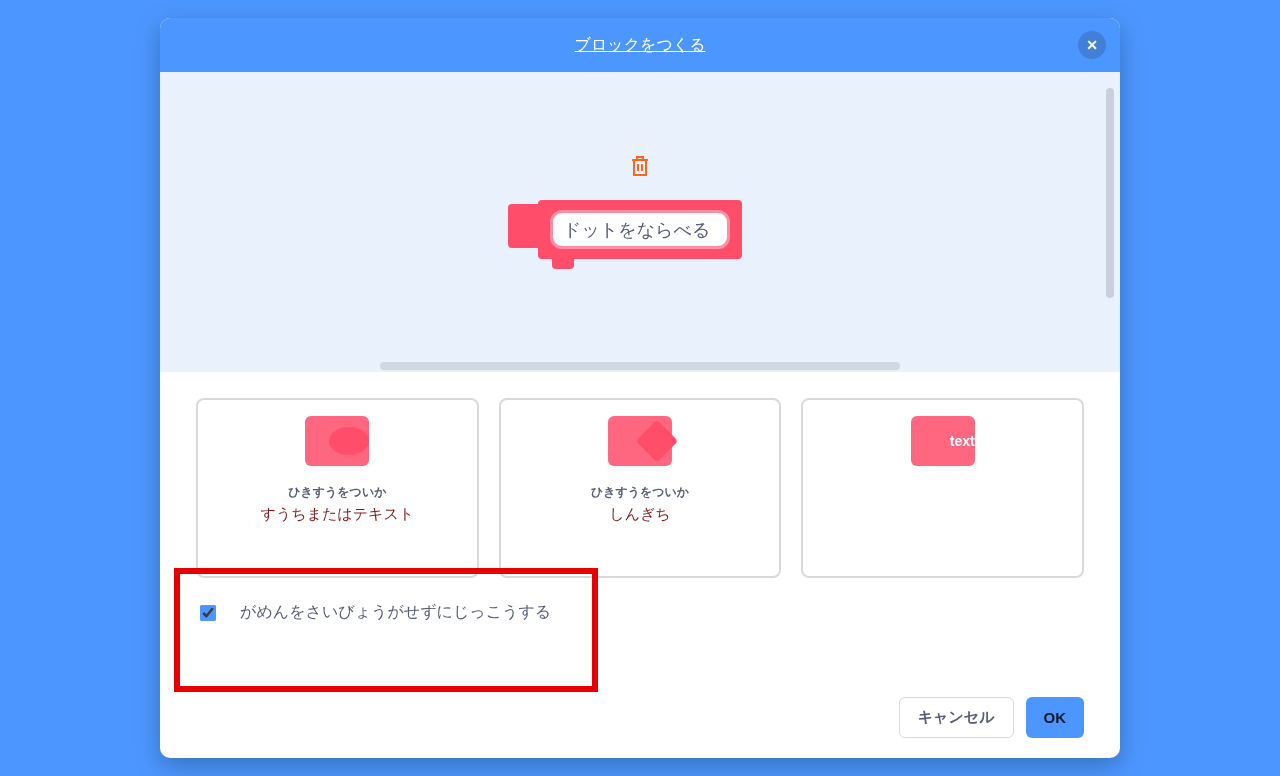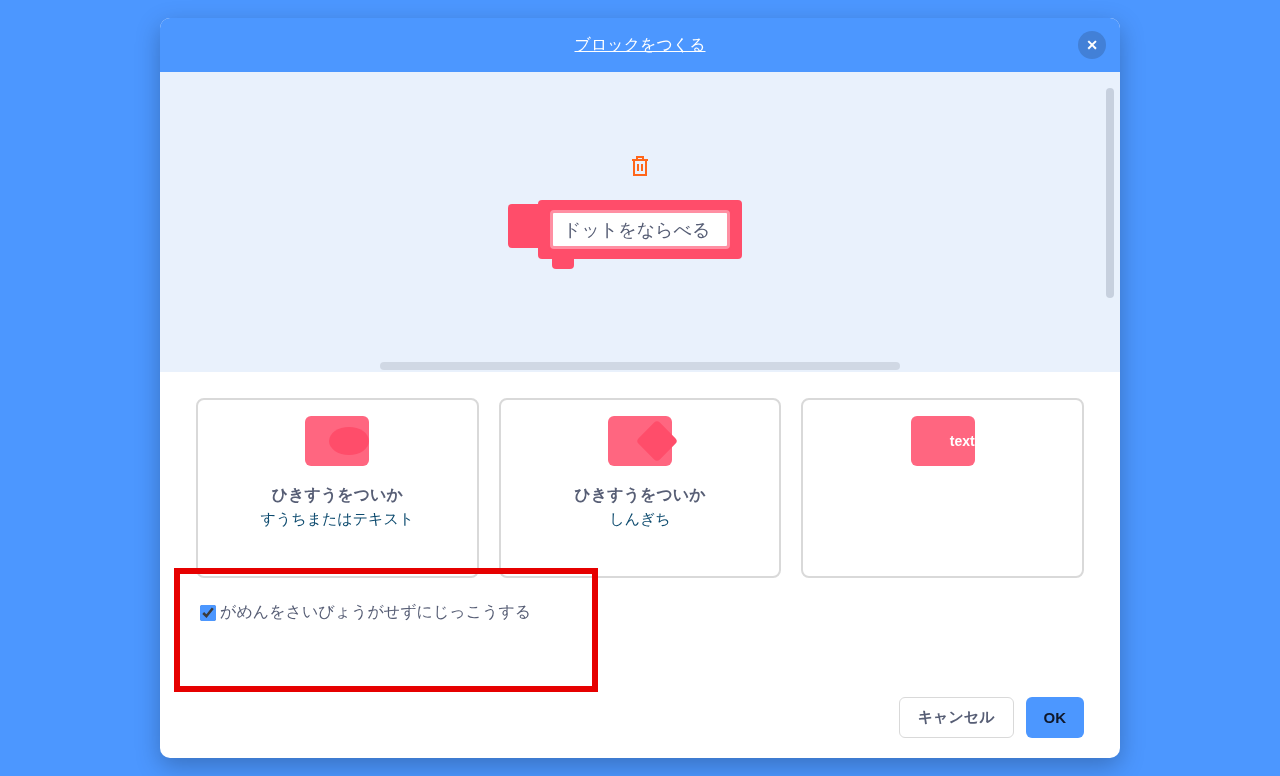--- a/index.html
+++ b/index.html
@@ -89,21 +89,21 @@
       left: 14px;
       bottom: -10px;
       width: 22px;
       height: 10px;
       background: #ff4d6a;
       border-radius: 0 0 4px 4px;
     }
     .block-input {
       background: #fff;
       border: 3px solid #ff8fa3;
-      border-radius: 4px;
+      border-radius: 12px;
       padding: 6px 10px;
       font-size: 18px;
       color: #575e75;
       outline: none;
       width: 180px;
       box-shadow: 0 0 0 2px #ff4d6a;
     }
     .hscroll-track {
       position: absolute;
       bottom: 2px;
@@ -164,36 +164,36 @@
       border-radius: 50%;
     }
     .diamond {
       width: 30px;
       height: 30px;
       background: #ff4d6a;
       transform: rotate(45deg);
       border-radius: 4px;
     }
     .option-title {
-      font-size: 16px;
+      font-size: 12px;
       font-weight: 700;
       color: #575e75;
       text-align: center;
       line-height: 1.4;
     }
     .option-sub {
       font-size: 15px;
-      color: #0c4a6e;
+      color: #7f1d1d;
       text-align: center;
       margin-top: 4px;
     }
     .checkbox-row {
       display: flex;
       align-items: center;
-      gap: 4px;
+      gap: 24px;
       margin-top: 18px;
       font-size: 16px;
       color: #575e75;
       padding-left: 4px;
     }
     .checkbox-row input[type=checkbox] {
       width: 16px;
       height: 16px;
       accent-color: #4c97ff;
       cursor: pointer;

